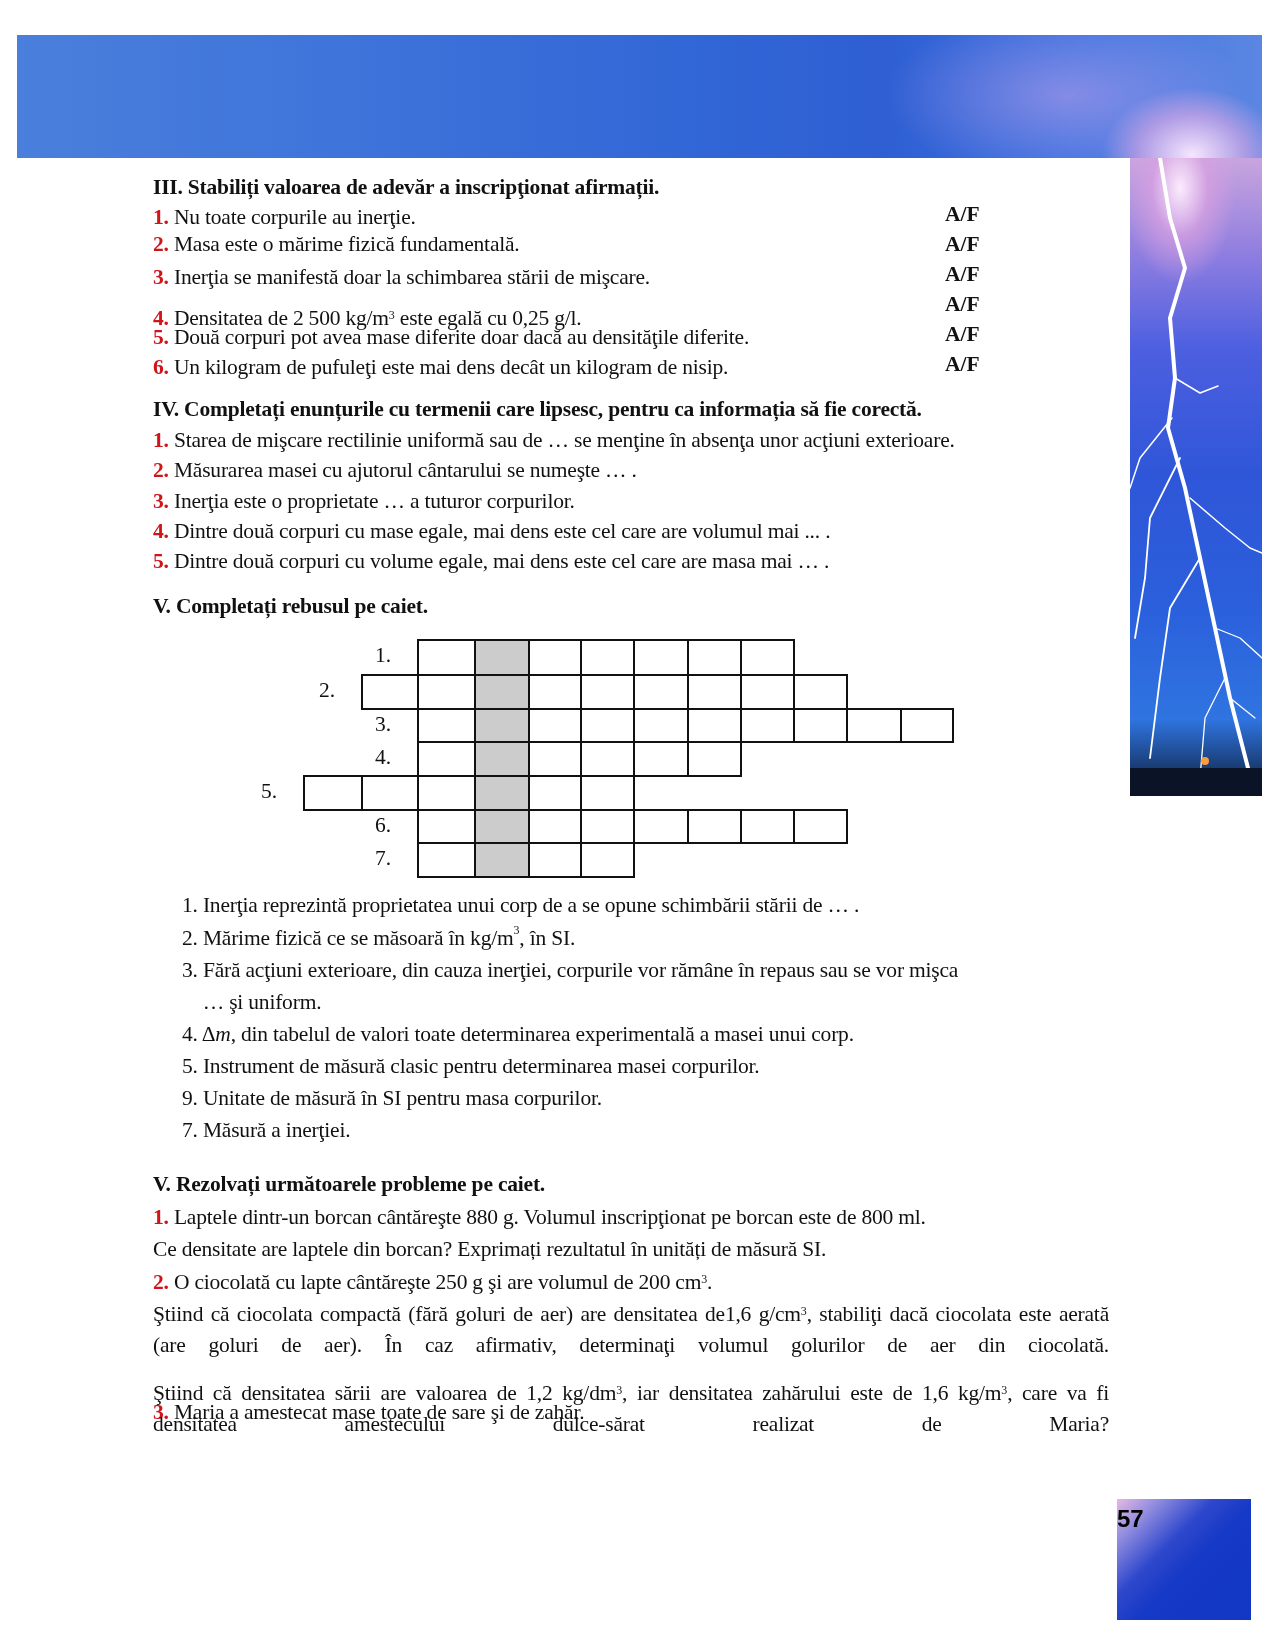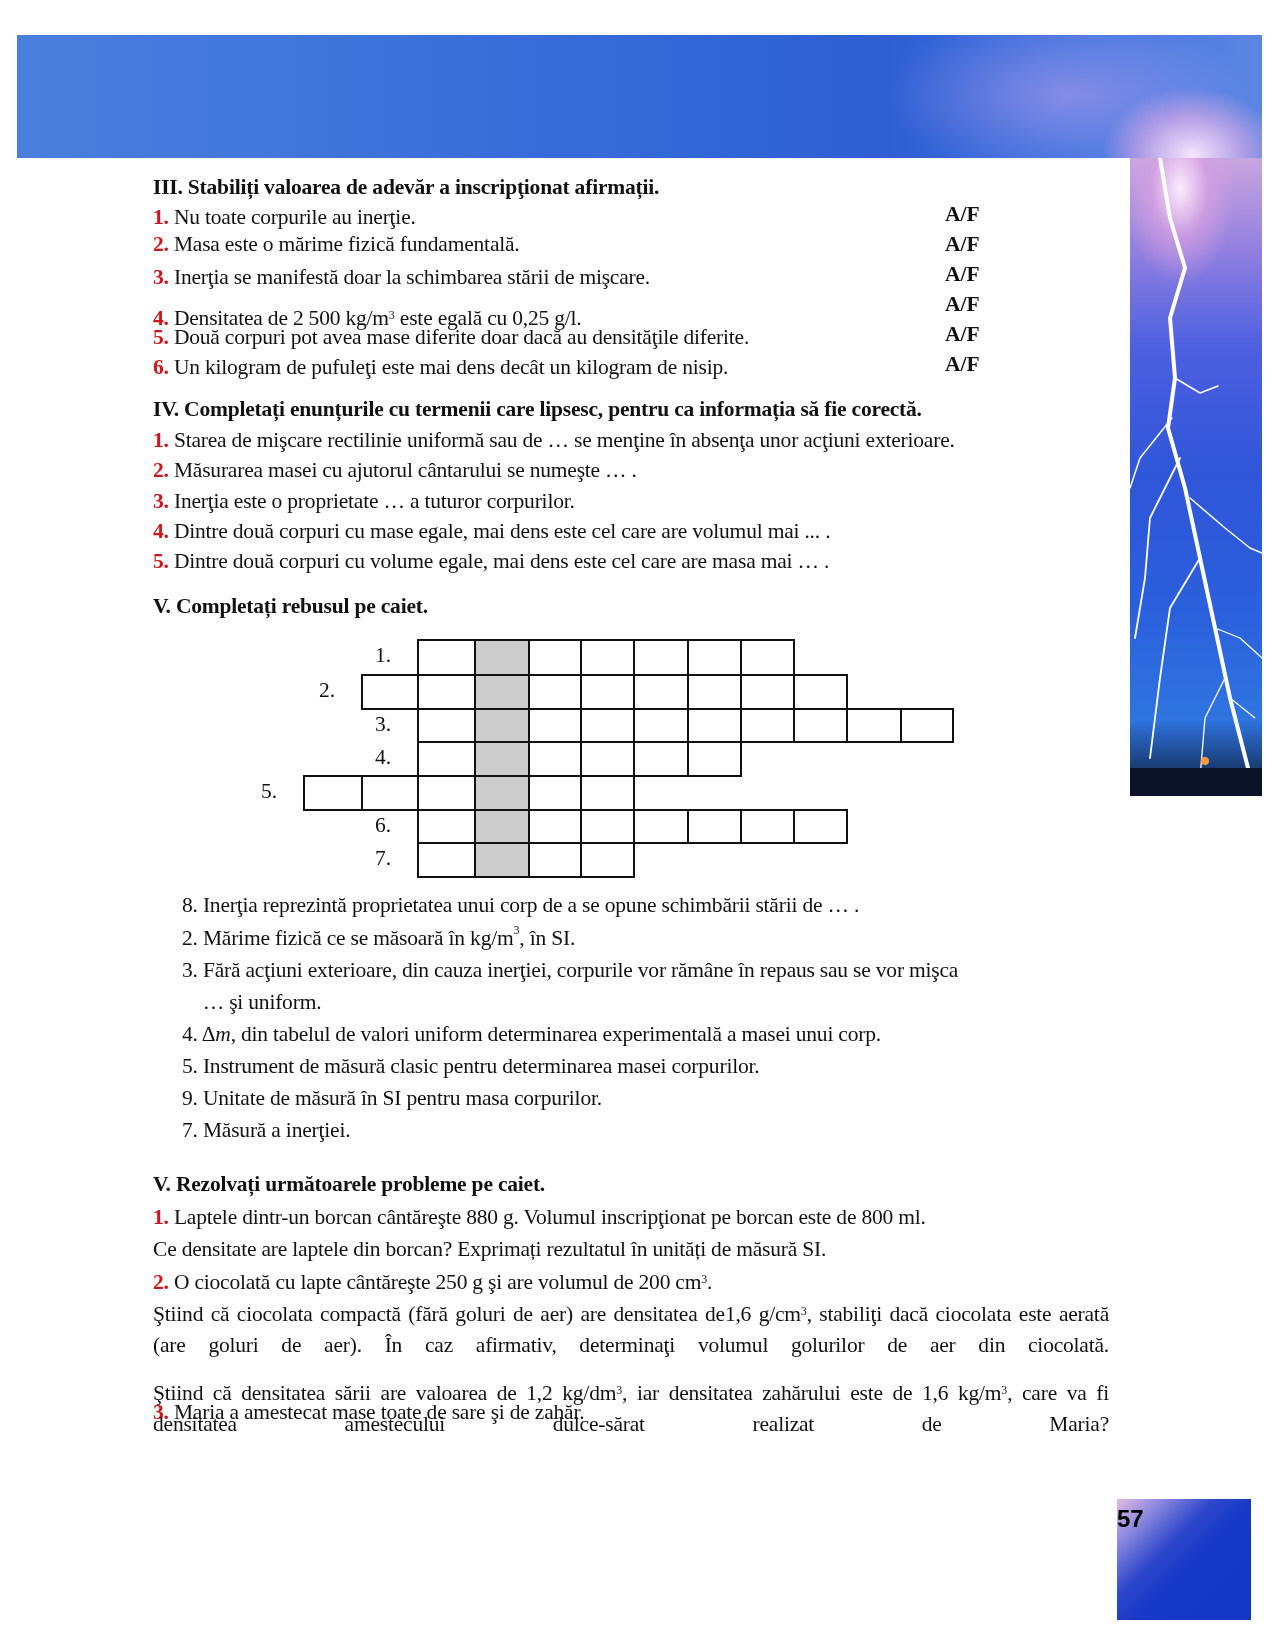--- a/index.html
+++ b/index.html
@@ -132,25 +132,25 @@
     <div class="cell" style="left: 740px; top: 809px; width: 55px; height: 35px;"></div>
     <div class="cell" style="left: 793px; top: 809px; width: 55px; height: 35px;"></div>
     <div class="rowlabel" style="left: 375px; top: 846px;">7.</div>
     <div class="cell" style="left: 417px; top: 842px; width: 59px; height: 36px;"></div>
     <div class="cell key" style="left: 474px; top: 842px; width: 56px; height: 36px;"></div>
     <div class="cell" style="left: 528px; top: 842px; width: 54px; height: 36px;"></div>
     <div class="cell" style="left: 580px; top: 842px; width: 55px; height: 36px;"></div>
   </div>
 
 <div>
-  <div class="clue" style="top:893px;">8. Inerţia reprezintă proprietatea unui corp de a se opune schimbării stării de … .</div>
+  <div class="clue" style="top:893px;">1. Inerţia reprezintă proprietatea unui corp de a se opune schimbării stării de … .</div>
   <div class="clue" style="top:926px;"><span>2. Mărime fizică ce se măsoară în kg/m</span><sup>3</sup><span>, în SI.</span></div>
   <div class="clue" style="top:958px;">3. Fără acţiuni exterioare, din cauza inerţiei, corpurile vor rămâne în repaus sau se vor mişca</div>
   <div class="clue" style="top:990px; white-space:pre;">    … şi uniform.</div>
-  <div class="clue" style="top:1022px;"><span>4. Δ</span><i>m</i><span>, din tabelul de valori uniform determinarea experimentală a masei unui corp.</span></div>
+  <div class="clue" style="top:1022px;"><span>4. Δ</span><i>m</i><span>, din tabelul de valori toate determinarea experimentală a masei unui corp.</span></div>
   <div class="clue" style="top:1054px;">5. Instrument de măsură clasic pentru determinarea masei corpurilor.</div>
   <div class="clue" style="top:1086px;">9. Unitate de măsură în SI pentru masa corpurilor.</div>
   <div class="clue" style="top:1118px;">7. Măsură a inerţiei.</div>
 </div>
 
 <div class="text h" style="top:1169px;">V. Rezolvați următoarele probleme pe caiet.</div>
 <div>
   <div class="text" style="top:1202px;"><span class="num">1.</span> <span>Laptele dintr-un borcan cântăreşte 880 g. Volumul inscripţionat pe borcan este de 800 ml.</span></div>
   <div class="text" style="top:1234px;">Ce densitate are laptele din borcan? Exprimați rezultatul în unități de măsură SI.</div>
   <div class="text" style="top:1267px;"><span class="num">2.</span> <span>O ciocolată cu lapte cântăreşte 250 g şi are volumul de 200 cm</span><sup>3</sup><span>.</span></div>

